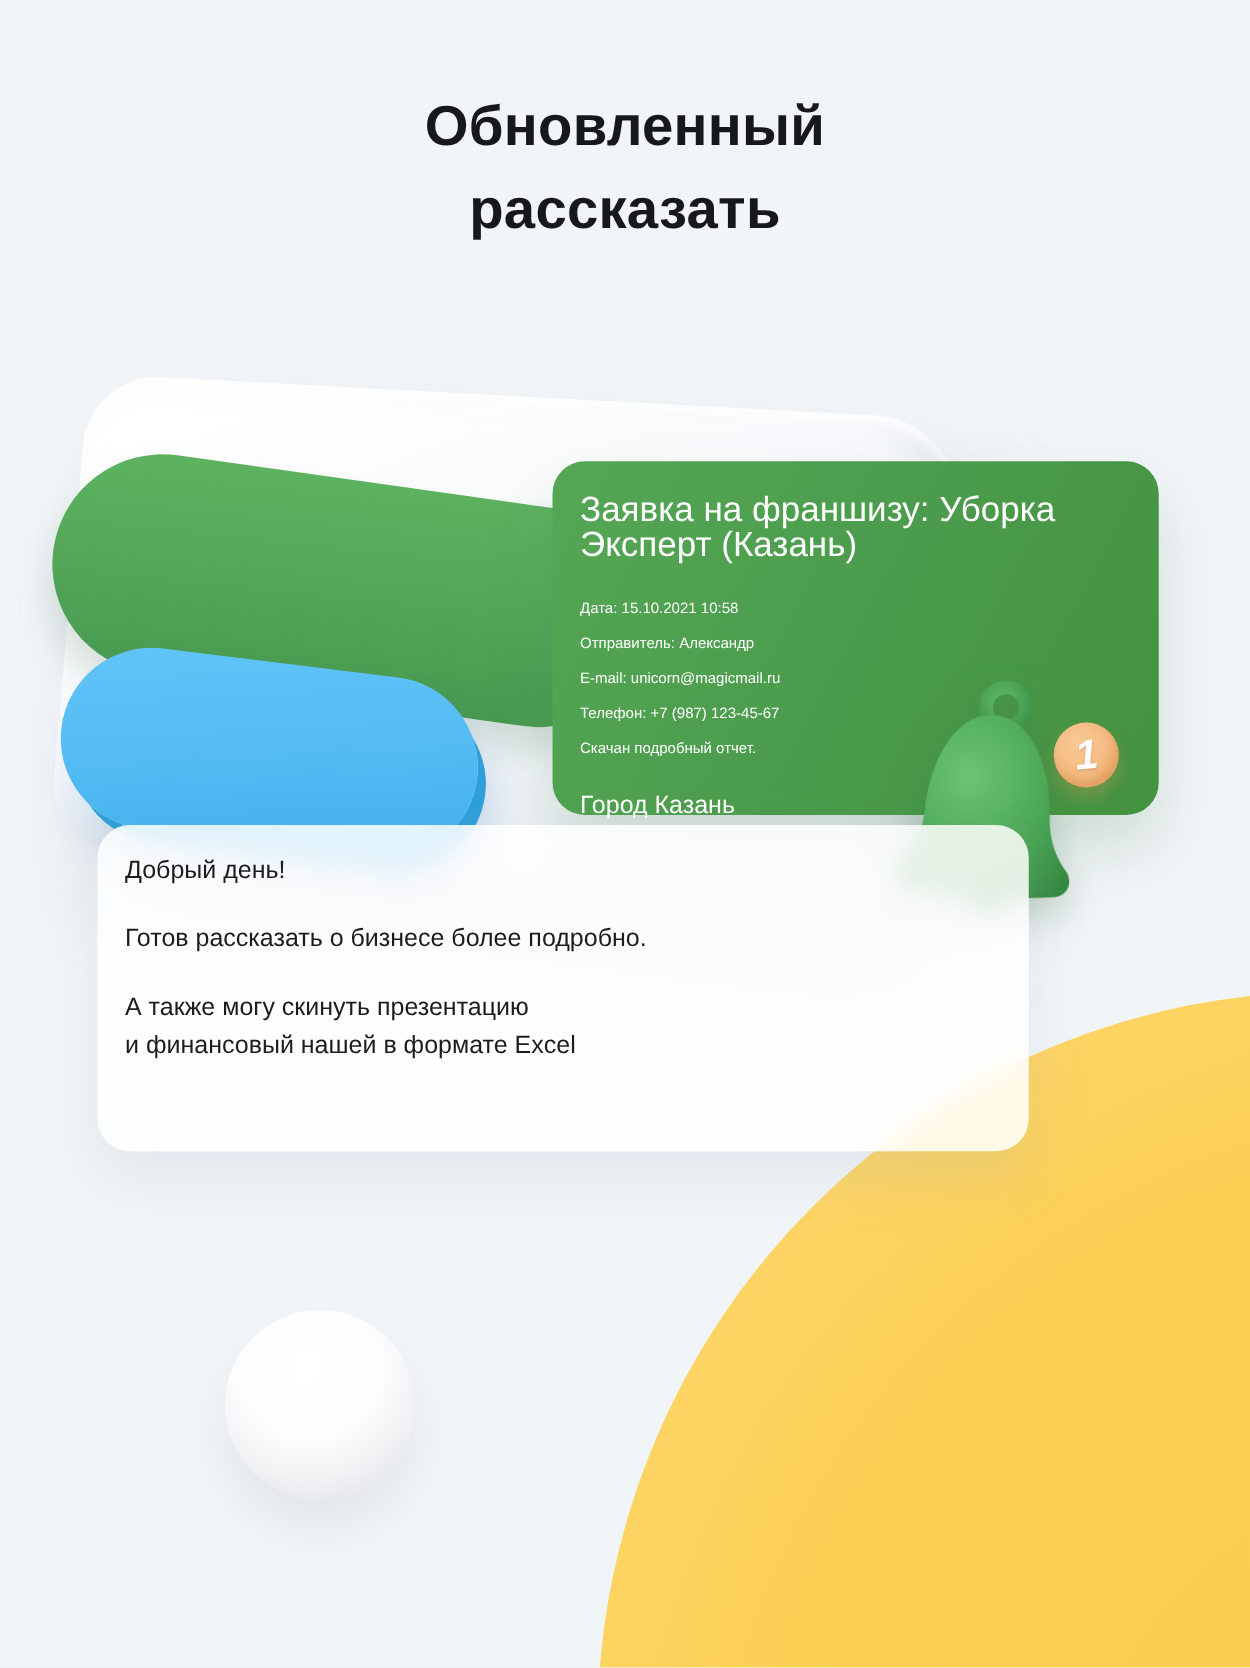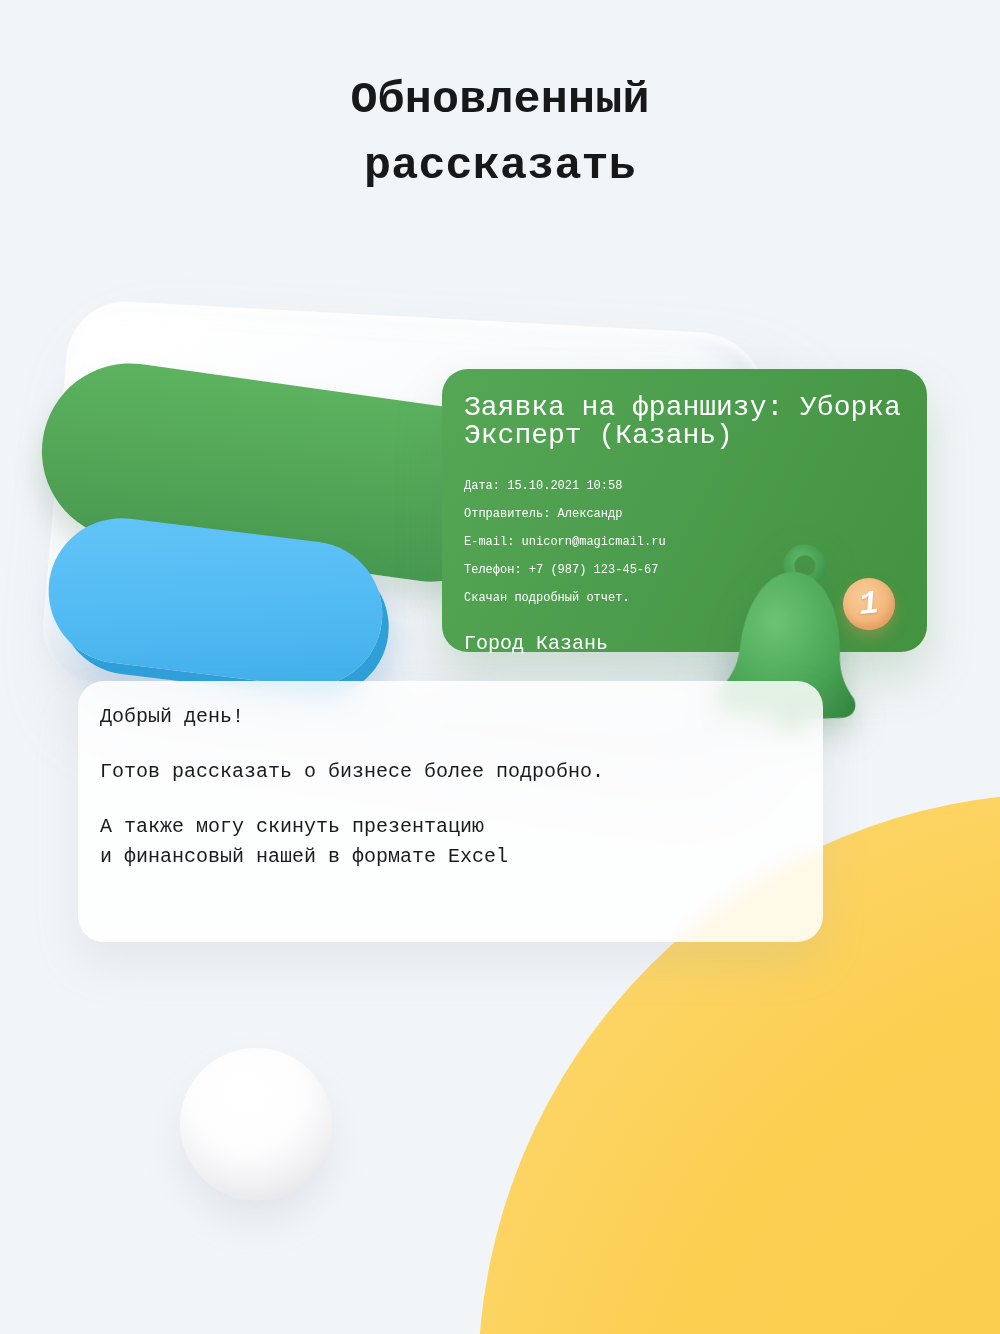--- a/index.html
+++ b/index.html
@@ -1,20 +1,20 @@
 <!DOCTYPE html>
 <html><head>
 <meta charset="utf-8">
 <style>
   html,body{margin:0;padding:0;background:#eef2f6;}
   *{box-sizing:border-box;}
   .canvas{
     position:relative;width:1000px;height:1334px;overflow:hidden;
     background:#f2f5f8;
-    font-family:Liberation Mono, monospace;
+    font-family:Liberation Sans, sans-serif;
     -webkit-font-smoothing:antialiased;
   }
   
   .yellow-circle{
     position:absolute;left:478px;top:793px;width:1176px;height:1176px;border-radius:50%;
     background:radial-gradient(circle at 60% 60%,#fbcd4c 0%,#fccf52 55%,#fdd566 78%,#fee9af 93%,#fffaf0 99%);
     z-index:1;
   }
   .white-sphere{
     position:absolute;left:180px;top:1048px;width:152px;height:152px;border-radius:50%;
@@ -77,21 +77,21 @@
     box-shadow:inset -3px -5px 8px rgba(214,142,80,.55),0 8px 14px rgba(215,150,95,.35);
     display:flex;align-items:center;justify-content:center;
     z-index:7;
   }
   .badge span{
     font-size:33px;font-weight:700;font-style:italic;color:#ffffff;
     transform:rotate(-6deg);text-shadow:0 1px 2px rgba(160,95,40,.35);
   }
   
   .msg-card{
-    position:absolute;left:78px;top:681px;width:745px;height:261px;border-radius:26px;
+    position:absolute;left:78px;top:660px;width:745px;height:261px;border-radius:26px;
     background:rgba(255,255,255,.85);
     -webkit-backdrop-filter:blur(9px);backdrop-filter:blur(9px);
     box-shadow:0 22px 44px rgba(160,170,190,.18);
     padding:21px 24px 0 22px;color:#1b1c1e;
     z-index:8;
   }
   .msg-card p{margin:0 0 25px 0;font-size:20px;line-height:30px;}
   .msg-card p.tight{margin-bottom:0;}
 </style>
 </head>

